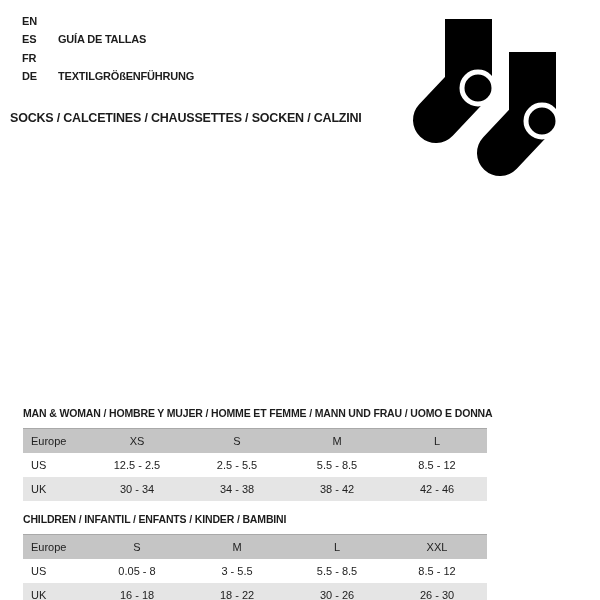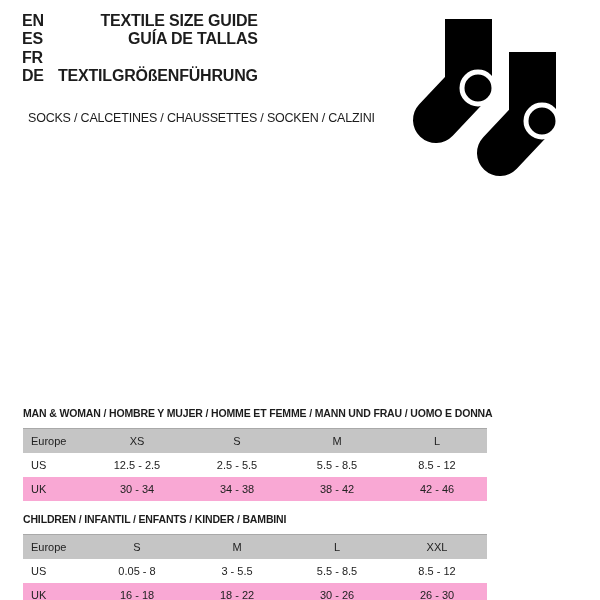--- a/index.html
+++ b/index.html
@@ -18,34 +18,33 @@
 
   
   .lang-block {
     position: absolute;
     top: 12px;
     left: 22px;
   }
   .lang-row {
     display: flex;
     font-weight: 700;
-    font-size: 16px;
+    font-size: 11px;
     line-height: 18.4px;
     letter-spacing: -0.2px;
     white-space: nowrap;
-    justify-content: space-between;
   }
   .lang-code { width: 36px; }
 
   
   .subtitle {
     position: absolute;
     top: 111px;
-    left: 28px;
-    font-weight: 400;
+    left: 10px;
+    font-weight: 700;
     font-size: 12.5px;
     letter-spacing: -0.2px;
     white-space: nowrap;
   }
 
   
   .socks-svg {
     position: absolute;
     top: 8px;
     left: 400px;
@@ -88,30 +87,29 @@
   table.size-table th:first-child,
   table.size-table td:first-child {
     text-align: left;
     padding-left: 8px;
   }
   table.size-table thead tr {
     background: #c5c5c5;
     border-top: 1px solid #a9a9a9;
   }
   table.size-table tbody tr.alt {
-    background: #f9a8d4;
+    background: #e5e5e5;
   }
 </style>
 </head>
 <body>
 
 <div class="lang-block">
   <div class="lang-row">
     <span class="lang-code">EN</span>
-    <span class="lang-label">TEXTILE SIZE GUIDE</span>
   </div>
   <div class="lang-row">
     <span class="lang-code">ES</span>
     <span class="lang-label">GUÍA DE TALLAS</span>
   </div>
   <div class="lang-row">
     <span class="lang-code">FR</span>
   </div>
   <div class="lang-row">
     <span class="lang-code">DE</span>

